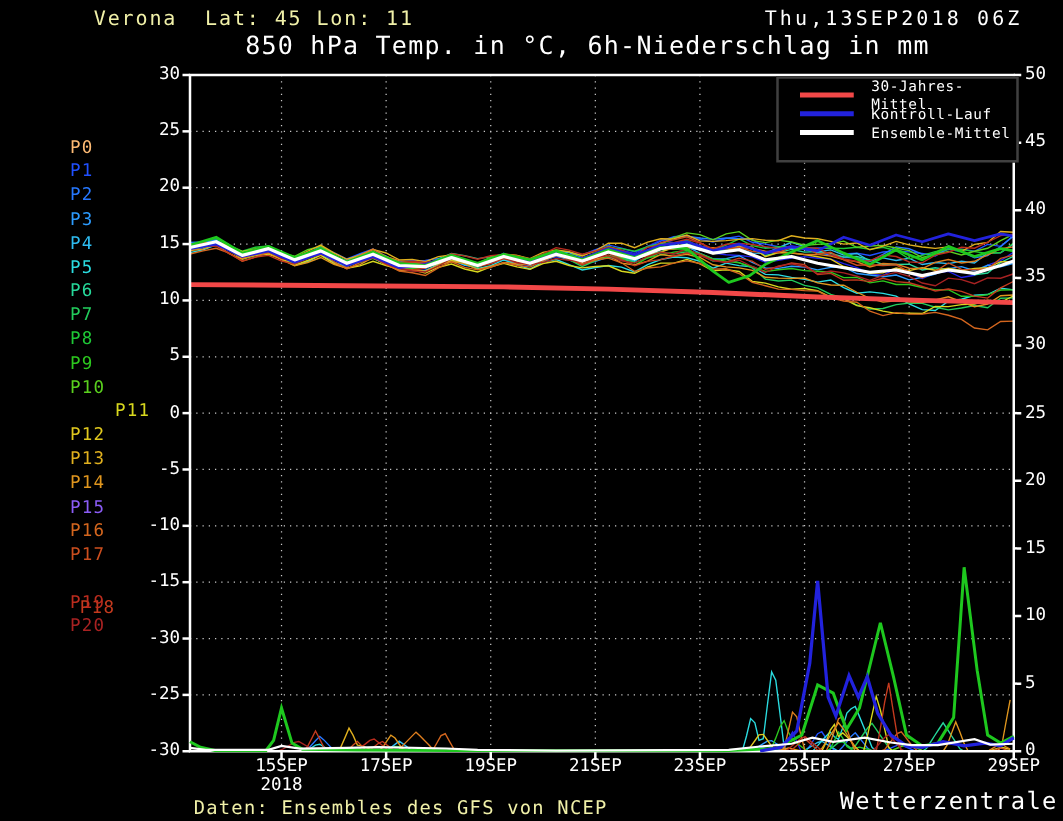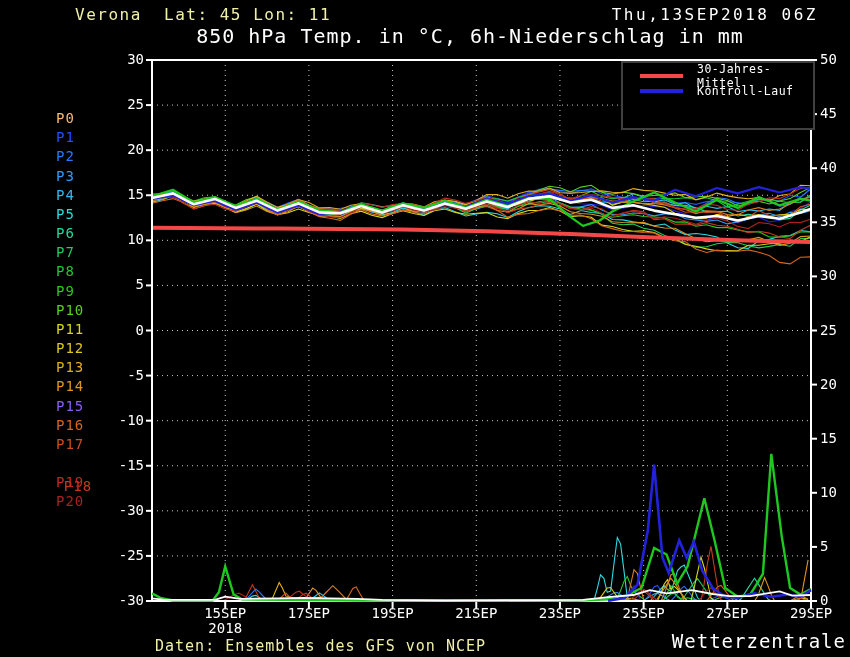--- a/index.html
+++ b/index.html
@@ -171,21 +171,21 @@
       <div class="plab" style="top: 129.17px; color: rgb(32, 80, 255);">P1</div>
       <div class="plab" style="top: 148.34px; color: rgb(38, 120, 255);">P2</div>
       <div class="plab" style="top: 167.51px; color: rgb(44, 156, 255);">P3</div>
       <div class="plab" style="top: 186.68px; color: rgb(46, 188, 240);">P4</div>
       <div class="plab" style="top: 205.85px; color: rgb(42, 220, 224);">P5</div>
       <div class="plab" style="top: 225.02px; color: rgb(38, 216, 154);">P6</div>
       <div class="plab" style="top: 244.19px; color: rgb(34, 204, 92);">P7</div>
       <div class="plab" style="top: 263.36px; color: rgb(30, 200, 54);">P8</div>
       <div class="plab" style="top: 282.53px; color: rgb(44, 200, 30);">P9</div>
       <div class="plab" style="top: 301.7px; color: rgb(90, 208, 30);">P10</div>
-      <div class="plab" style="top: 320.87px; color: rgb(216, 216, 30);">P11</div>
+      <div class="plab" style="top: 320.87px; color: rgb(216, 216, 30); margin-left: 36px;">P11</div>
       <div class="plab" style="top: 340.04px; color: rgb(224, 200, 30);">P12</div>
       <div class="plab" style="top: 359.21px; color: rgb(224, 176, 30);">P13</div>
       <div class="plab" style="top: 378.38px; color: rgb(224, 150, 30);">P14</div>
       <div class="plab" style="top: 397.55px; color: #8b5cf6;">P15</div>
       <div class="plab" style="top: 416.72px; color: rgb(212, 102, 30);">P16</div>
       <div class="plab" style="top: 435.89px; color: rgb(204, 78, 30);">P17</div>
       <div class="plab" style="top: 478px; color: rgb(196, 58, 30); text-align: center;">P18</div>
       <div class="plab" style="top: 474.23px; color: rgb(188, 44, 30);">P19</div>
       <div class="plab" style="top: 493.4px; color: rgb(168, 34, 34);">P20</div>
     </div>
@@ -231,17 +231,21 @@
 
   <div class="legend" id="legend">
       <div class="legend-row">
         <div class="legend-swatch" style="background: rgb(242, 72, 72);"></div>
         <div class="legend-label">30-Jahres-Mittel</div>
       </div>
       <div class="legend-row">
         <div class="legend-swatch" style="background: rgb(34, 34, 221);"></div>
         <div class="legend-label">Kontroll-Lauf</div>
       </div>
+      <div class="legend-row">
+        <div class="legend-swatch" style="background: rgb(255, 255, 255);"></div>
+        <div class="legend-label">Ensemble-Mittel</div>
+      </div>
     </div>
 
   <div class="abs ft-source">Daten: Ensembles des GFS von NCEP</div>
   <div class="abs ft-brand">Wetterzentrale</div>
 </div>
 
 </body></html>

